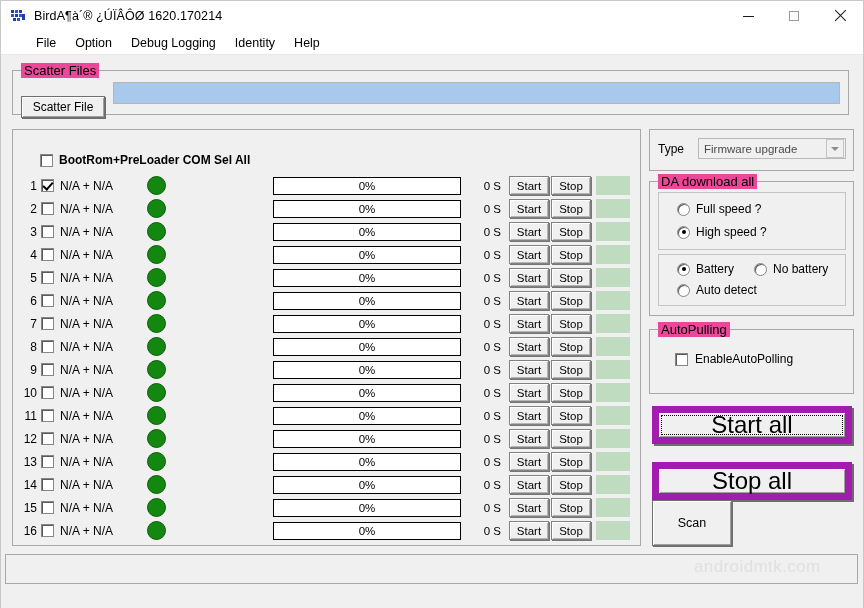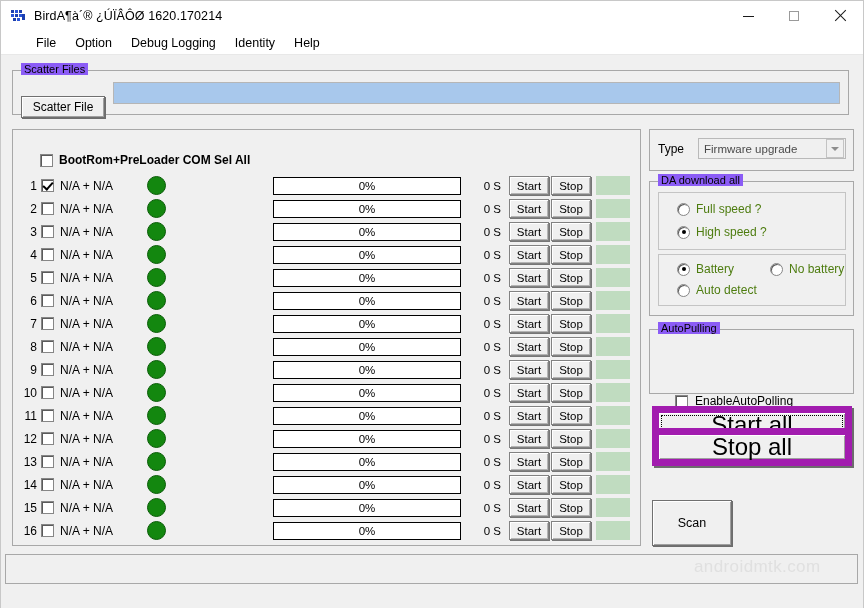--- a/index.html
+++ b/index.html
@@ -84,22 +84,22 @@
   }
 
   
   .group {
     position: absolute;
     border: 1px solid #a8a8a8;
     background: transparent;
   }
   .group > .legend {
     position: absolute; top: -8px; left: 8px;
-    background: #8b5cf6; padding: 0 3px;
-    font-size: 11px; color: #000; white-space: nowrap;
+    background: #ec4899; padding: 0 3px;
+    font-size: 13px; color: #000; white-space: nowrap;
   }
 
   
   #scatter-group { left: 11px; top: 14px; width: 837px; height: 45px; }
   .btn {
     background: #f0f0f0;
     border: 1px solid #707070;
     box-shadow: inset 1px 1px 0 #ffffff, inset -1px -1px 0 #a0a0a0,
                 1px 1px 0 #6d6d6d;
     font-size: 12px; color: #000;
@@ -263,49 +263,49 @@
     border: 1px solid #868686;
     box-shadow: inset 1px 1px 0 #5a5a5a;
     position: relative; flex: 0 0 auto; cursor: pointer;
   }
   .rb.checked:after {
     content: ""; position: absolute;
     left: 3.5px; top: 3.5px; width: 4px; height: 4px;
     border-radius: 50%; background: #000;
   }
   .radio-row span {
-    margin-left: 6px; font-size: 12px; color: #4d7c0f;
+    margin-left: 6px; font-size: 12px; color: #000000;
   }
 
   #autopolling-group { left: 648px; top: 273px; width: 205px; height: 65px; }
   #autopolling-row {
     position: absolute; left: 18px; top: 22px;
     display: flex; align-items: center;
   }
   #autopolling-row span {
-    margin-left: 7px; font-size: 12px; color: #000; white-space: nowrap; margin-top: 42px;
+    margin-left: 7px; font-size: 12px; color: #000; white-space: nowrap;
   }
 
   .big-btn {
     position: absolute; left: 651px;
     width: 200px; height: 38px;
     background: #f0f0f0;
     border: 7px solid #a21caf;
     box-shadow: inset 1px 1px 0 #ffffff, inset -1px -1px 0 #a0a0a0,
                 2px 2px 0 #6d6d6d;
     font-size: 24px; color: #000;
     display: flex; align-items: center; justify-content: center;
     cursor: default;
   }
   #start-all-btn { top: 350px; }
   #start-all-btn .focus {
     position: absolute; left: 2px; top: 2px; right: 2px; bottom: 2px;
     border: 1px dotted #000;
   }
-  #stop-all-btn  { top: 372px; }
+  #stop-all-btn  { top: 406px; }
   #scan-btn {
     position: absolute; left: 651px; top: 444px;
     width: 80px; height: 46px;
     font-size: 12.5px;
   }
 
   
   #statusbar {
     position: absolute; left: 4px; top: 498px;
     width: 853px; height: 30px;
@@ -576,21 +576,21 @@
           <span class="rb checked"></span>
           <span>High speed ?</span>
         </div>
       </div>
 
       <div class="inner-panel" id="battery-panel">
         <div class="radio-row" style="left:12px; top:7px;">
           <span class="rb checked"></span>
           <span>Battery</span>
         </div>
-        <div class="radio-row" style="left:105px; top:7px;">
+        <div class="radio-row" style="left:89px; top:7px;">
           <span class="rb"></span>
           <span>No battery</span>
         </div>
         <div class="radio-row" style="left:12px; top:28px;">
           <span class="rb"></span>
           <span>Auto detect</span>
         </div>
       </div>
     </div>
 

